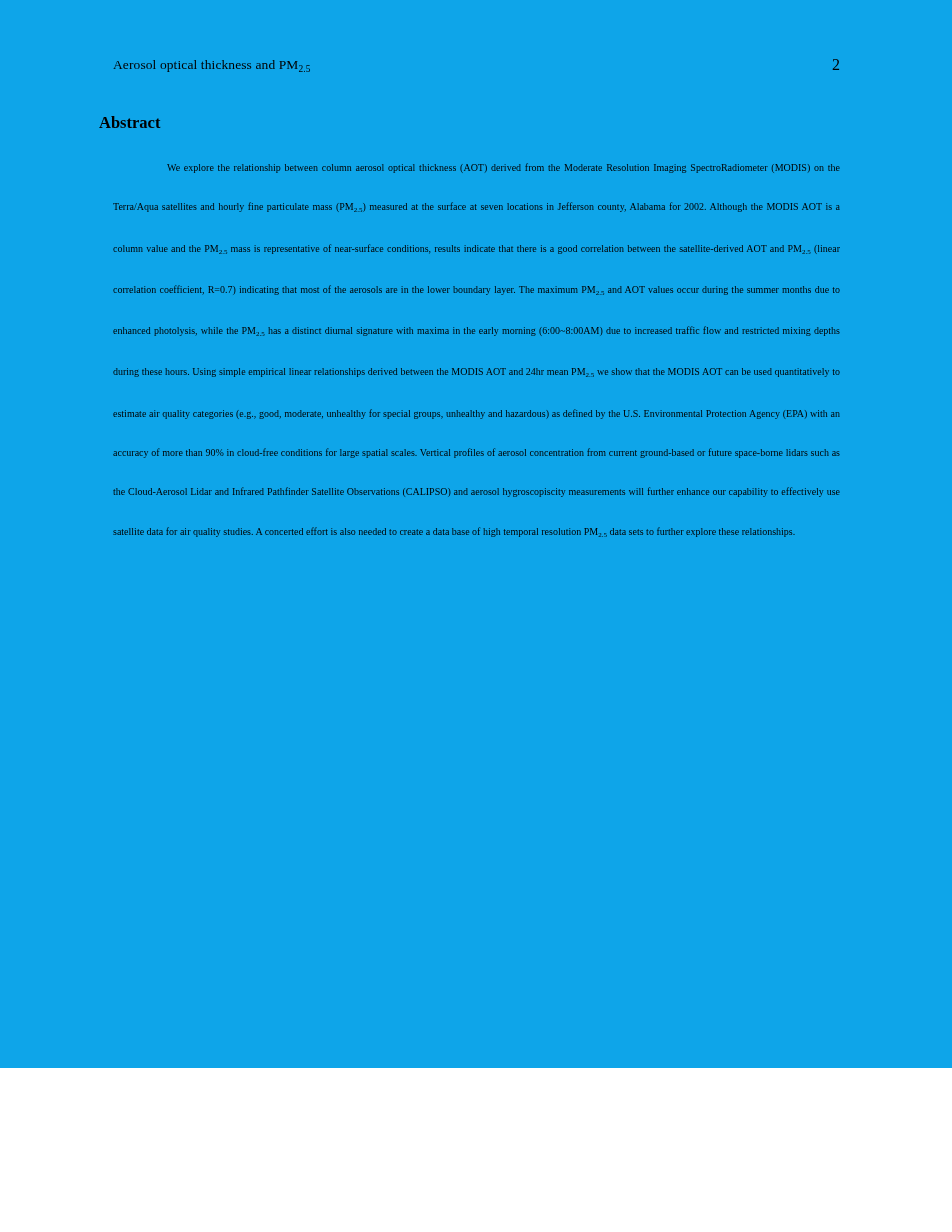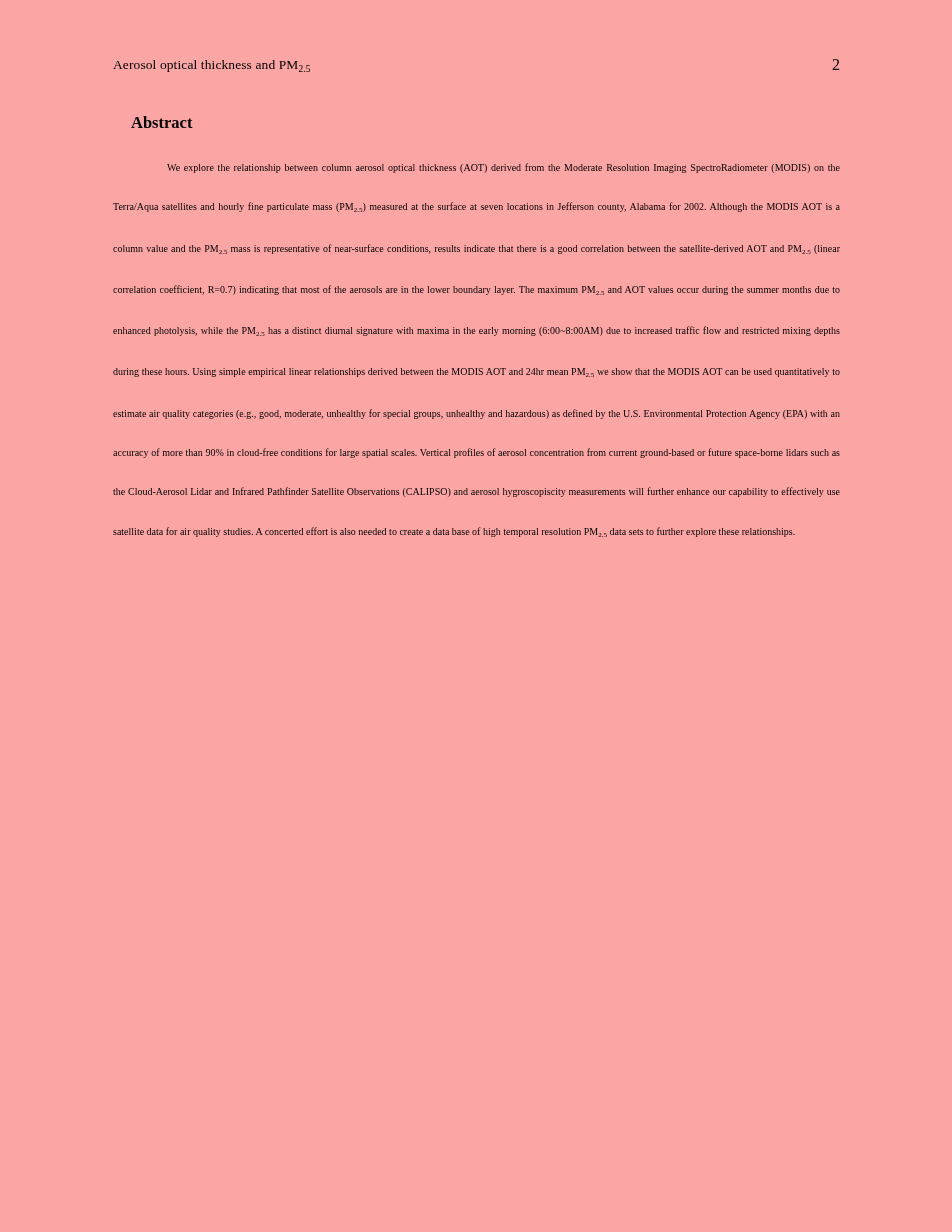--- a/index.html
+++ b/index.html
@@ -7,42 +7,42 @@
     padding: 0;
     background: #ffffff;
   }
   body {
     font-family: "Liberation Serif", "DejaVu Serif", serif;
     color: #000000;
   }
   .page {
     position: relative;
     width: 952px;
-    height: 1232px;
-    background: #fca5a5;
+    height: 1068px;
+    background: #0ea5e9;
     overflow: hidden;
     box-sizing: border-box;
   }
   .running-head {
     position: absolute;
     top: 57px;
     left: 113px;
     font-size: 13.5px;
     letter-spacing: 0.1px;
   }
   .page-number {
     position: absolute;
     top: 56px;
     right: 112px;
     font-size: 16px;
   }
   .section-title {
     position: absolute;
     top: 113px;
-    left: 131px;
+    left: 99px;
     font-size: 16.5px;
     font-weight: bold;
   }
   .abstract-body {
     position: absolute;
     top: 148px;
     left: 113px;
     width: 727px;
     font-size: 10px;
     line-height: 39.3px;

